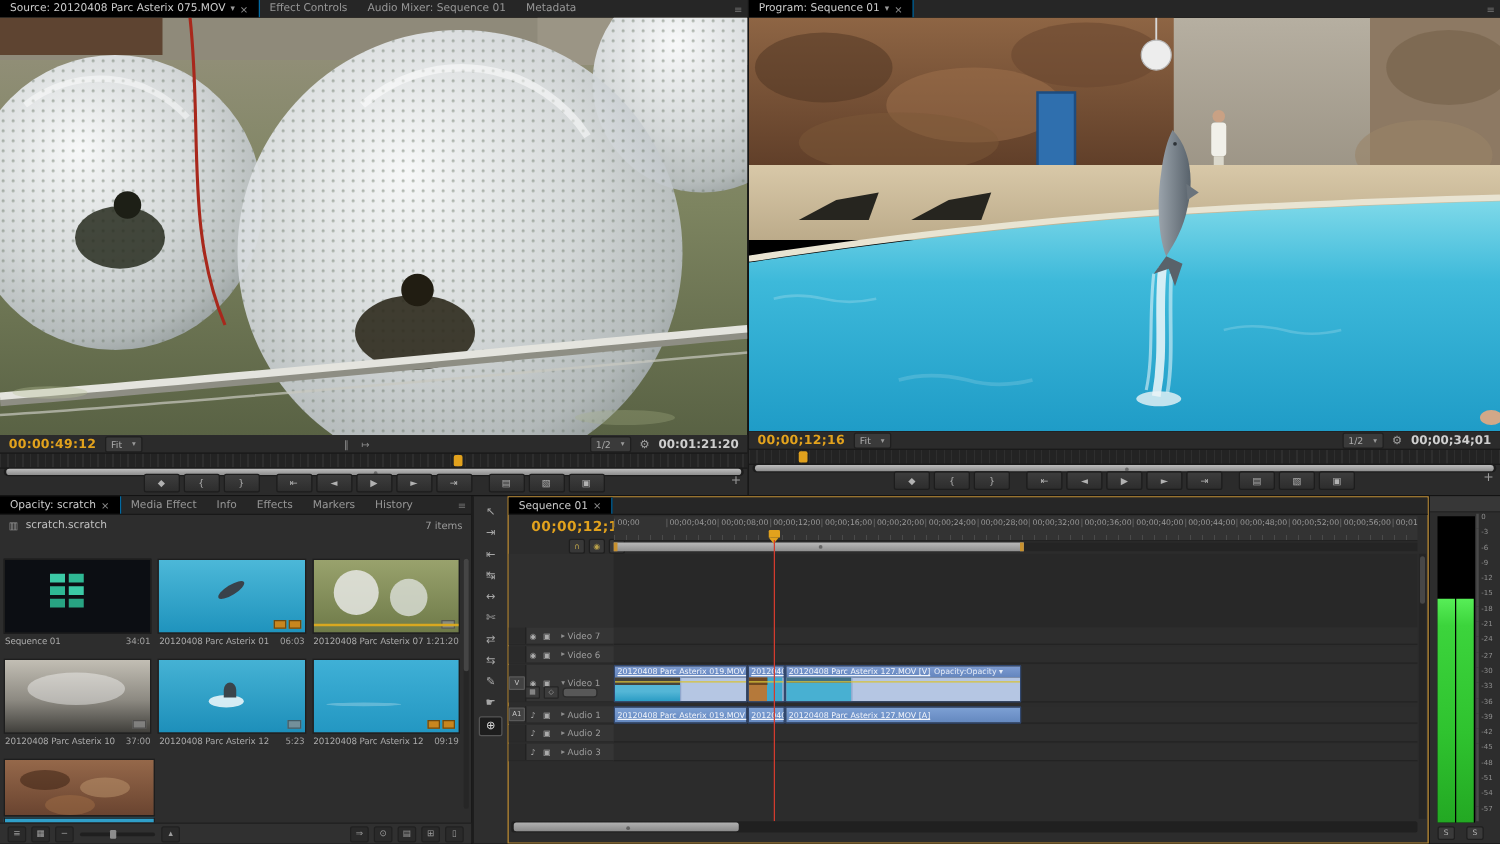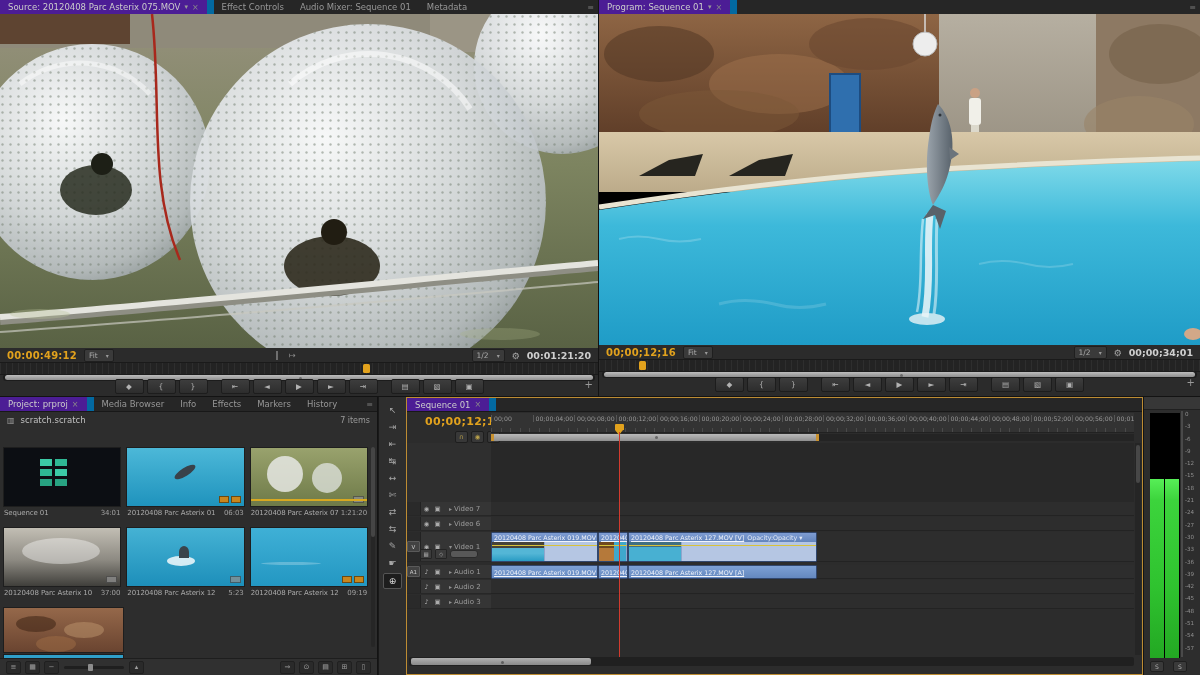--- a/index.html
+++ b/index.html
@@ -3,21 +3,21 @@
 <meta charset="utf-8">
 <style>
   html,body{margin:0;padding:0;background:#101010;}
   #root{position:relative;width:1200px;height:675px;background:#131313;overflow:hidden;
         font-family:"DejaVu Sans", sans-serif;color:#c4c4c4;-webkit-font-smoothing:antialiased;}
   .panel{position:absolute;background:#2b2b2b;}
   
   .tabbar{position:absolute;left:0;right:0;top:0;height:14px;background:#262626;border-bottom:1px solid #181818;
           display:flex;align-items:stretch;font-size:8.5px;color:#979797;}
   .tab{display:flex;align-items:center;gap:4px;padding:0 8px;white-space:nowrap;}
-  .tab.active{background:#4c1d95;color:#cccccc;border-right:7px solid #0369a1;text-align:center;}
+  .tab.active{background:#000000;color:#cccccc;border-right:1px solid #0369a1;text-align:center;}
   .tab-caret{font-size:7px;color:#9a9a9a;}
   .tab-close{font-size:8px;color:#8a8a8a;}
   .tab:not(.active) .tab-caret,.tab:not(.active) .tab-close{display:none;}
   .spacer{flex:1;}
   .menu-ic{align-self:center;margin-right:4px;font-size:8px;color:#777;}
   
   #source-panel{left:0;top:0;width:598px;height:396px;}
   #program-panel{left:599px;top:0;width:601px;height:396px;}
   .video{position:absolute;left:0;right:0;overflow:hidden;background:#000;}
   #source-panel .video{top:14px;height:334px;}
@@ -392,25 +392,25 @@
         <div class="tbtn">▣</div>
       </div>
     <div class="addbtn">+</div>
   </section>
 
   <section class="panel" id="project-panel">
     <div class="tabbar">
       <div style="display:flex;">
 
       <div class="tab active">
-          <span class="tab-label">Project: prproj</span>
+          <span class="tab-label">Opacity: scratch</span>
           <span class="tab-close">×</span>
         </div>
           <div class="tab">
-          <span class="tab-label">Media Browser</span>
+          <span class="tab-label">Media Effect</span>
 
         </div>
           <div class="tab">
           <span class="tab-label">Info</span>
 
         </div>
           <div class="tab">
           <span class="tab-label">Effects</span>
 
         </div>

